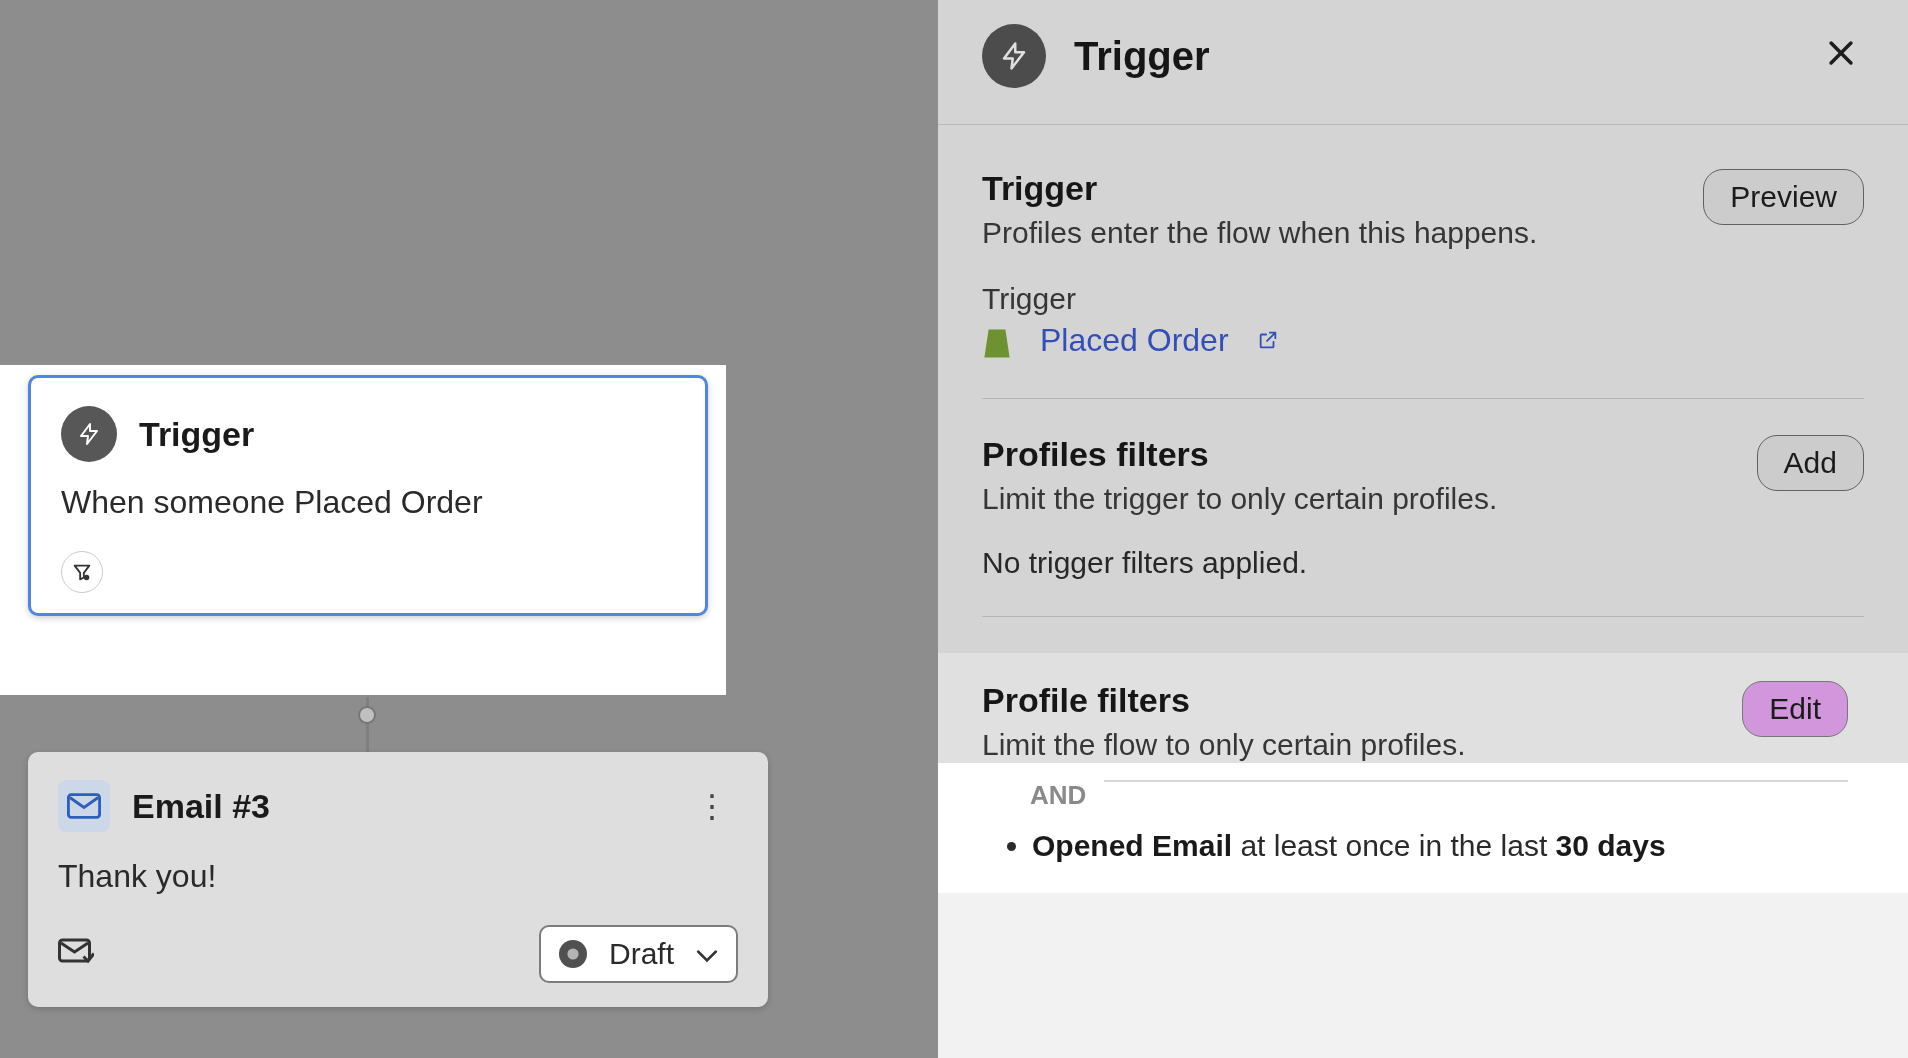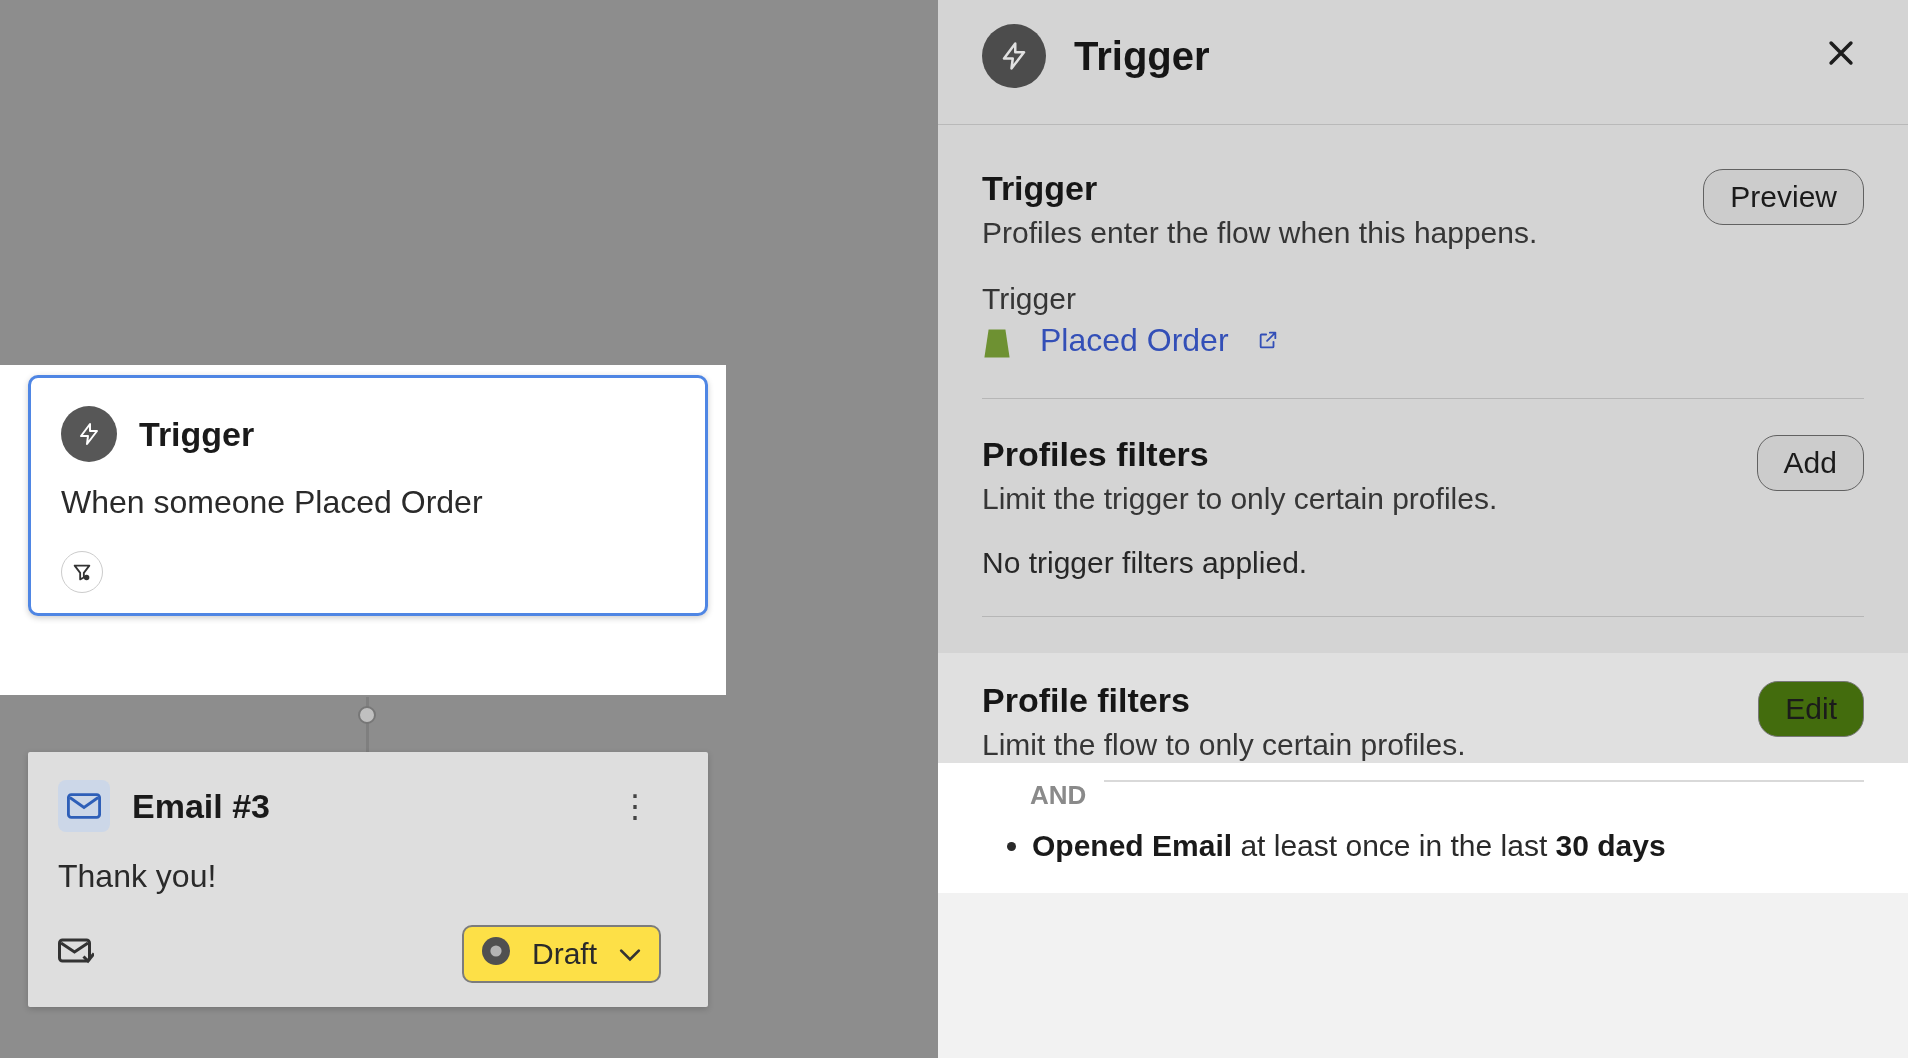--- a/index.html
+++ b/index.html
@@ -96,21 +96,21 @@
     background: #e9e9e9;
     color: #1f1f1f;
     font-size: 30px;
     font-weight: 500;
     padding: 10px 26px;
     border-radius: 20px;
     cursor: pointer;
     white-space: nowrap;
   }
   .btn-light {
-    background: #4d7c0f;
+    background: #f0abfc;
     border-color:#888;
   }
 
   .metric-block { margin-top: 32px; }
   .metric-label {
     font-size: 30px;
     color: #3d3d3d;
     margin-bottom: 6px;
   }
   .metric-link {
@@ -132,21 +132,21 @@
 
   .no-filters {
     font-size: 30px;
     color: #2d2d2d;
     margin-top: 30px;
   }
 
   
   .profile-section {
     background: #fff;
-    padding: 28px 44px 20px 44px;
+    padding: 28px 60px 20px 44px;
   }
   .profile-section .section-row { align-items: flex-start; }
 
   ul.filter-list {
     list-style: disc;
     padding-left: 50px;
     margin-top: 30px;
     font-size: 30px;
     color: #2a2a2a;
   }
@@ -238,24 +238,24 @@
     width: 18px; height: 18px;
     background: #c0c0c0;
     border: 2px solid #777;
     border-radius: 50%;
   }
 
   .email-node {
     position: absolute;
     left: 28px;
     top: 752px;
-    width: 680px;
+    width: 740px;
     background: #dedede;
-    border-radius: 2px;
-    padding: 28px 47px 24px 30px;
+    border-radius: 10px;
+    padding: 28px 30px 24px 30px;
     box-shadow: 0 2px 6px rgba(0,0,0,0.18);
   }
   .email-node .node-header { justify-content: space-between; margin-bottom: 26px; }
   .email-node .node-header-left { display: flex; align-items: center; gap: 22px; }
   .mail-icon-box {
     width: 52px; height: 52px;
     background: #ccd7e8;
     border-radius: 8px;
     display:flex;align-items:center;justify-content:center;
   }
@@ -266,26 +266,26 @@
     padding: 0 10px;
     line-height: 1;
   }
   .email-footer {
     display:flex;
     align-items:center;
     justify-content: space-between;
   }
   .status-pill {
     display:flex;
-    align-items:flex-start;
+    align-items:center;
     gap: 22px;
     border: 2px solid #7c7c7c;
     border-radius: 10px;
     padding: 10px 18px;
-    background: #fde047;
+    background: #ffffff;
     cursor: pointer;
   }
   .status-dot {
     width: 28px; height: 28px;
     background: #505050;
     border-radius: 50%;
     display:flex;align-items:center;justify-content:center;
   }
   .status-text { font-size: 30px; color: #2a2a2a; }
   .chevron { font-size: 28px; color: #333; }

